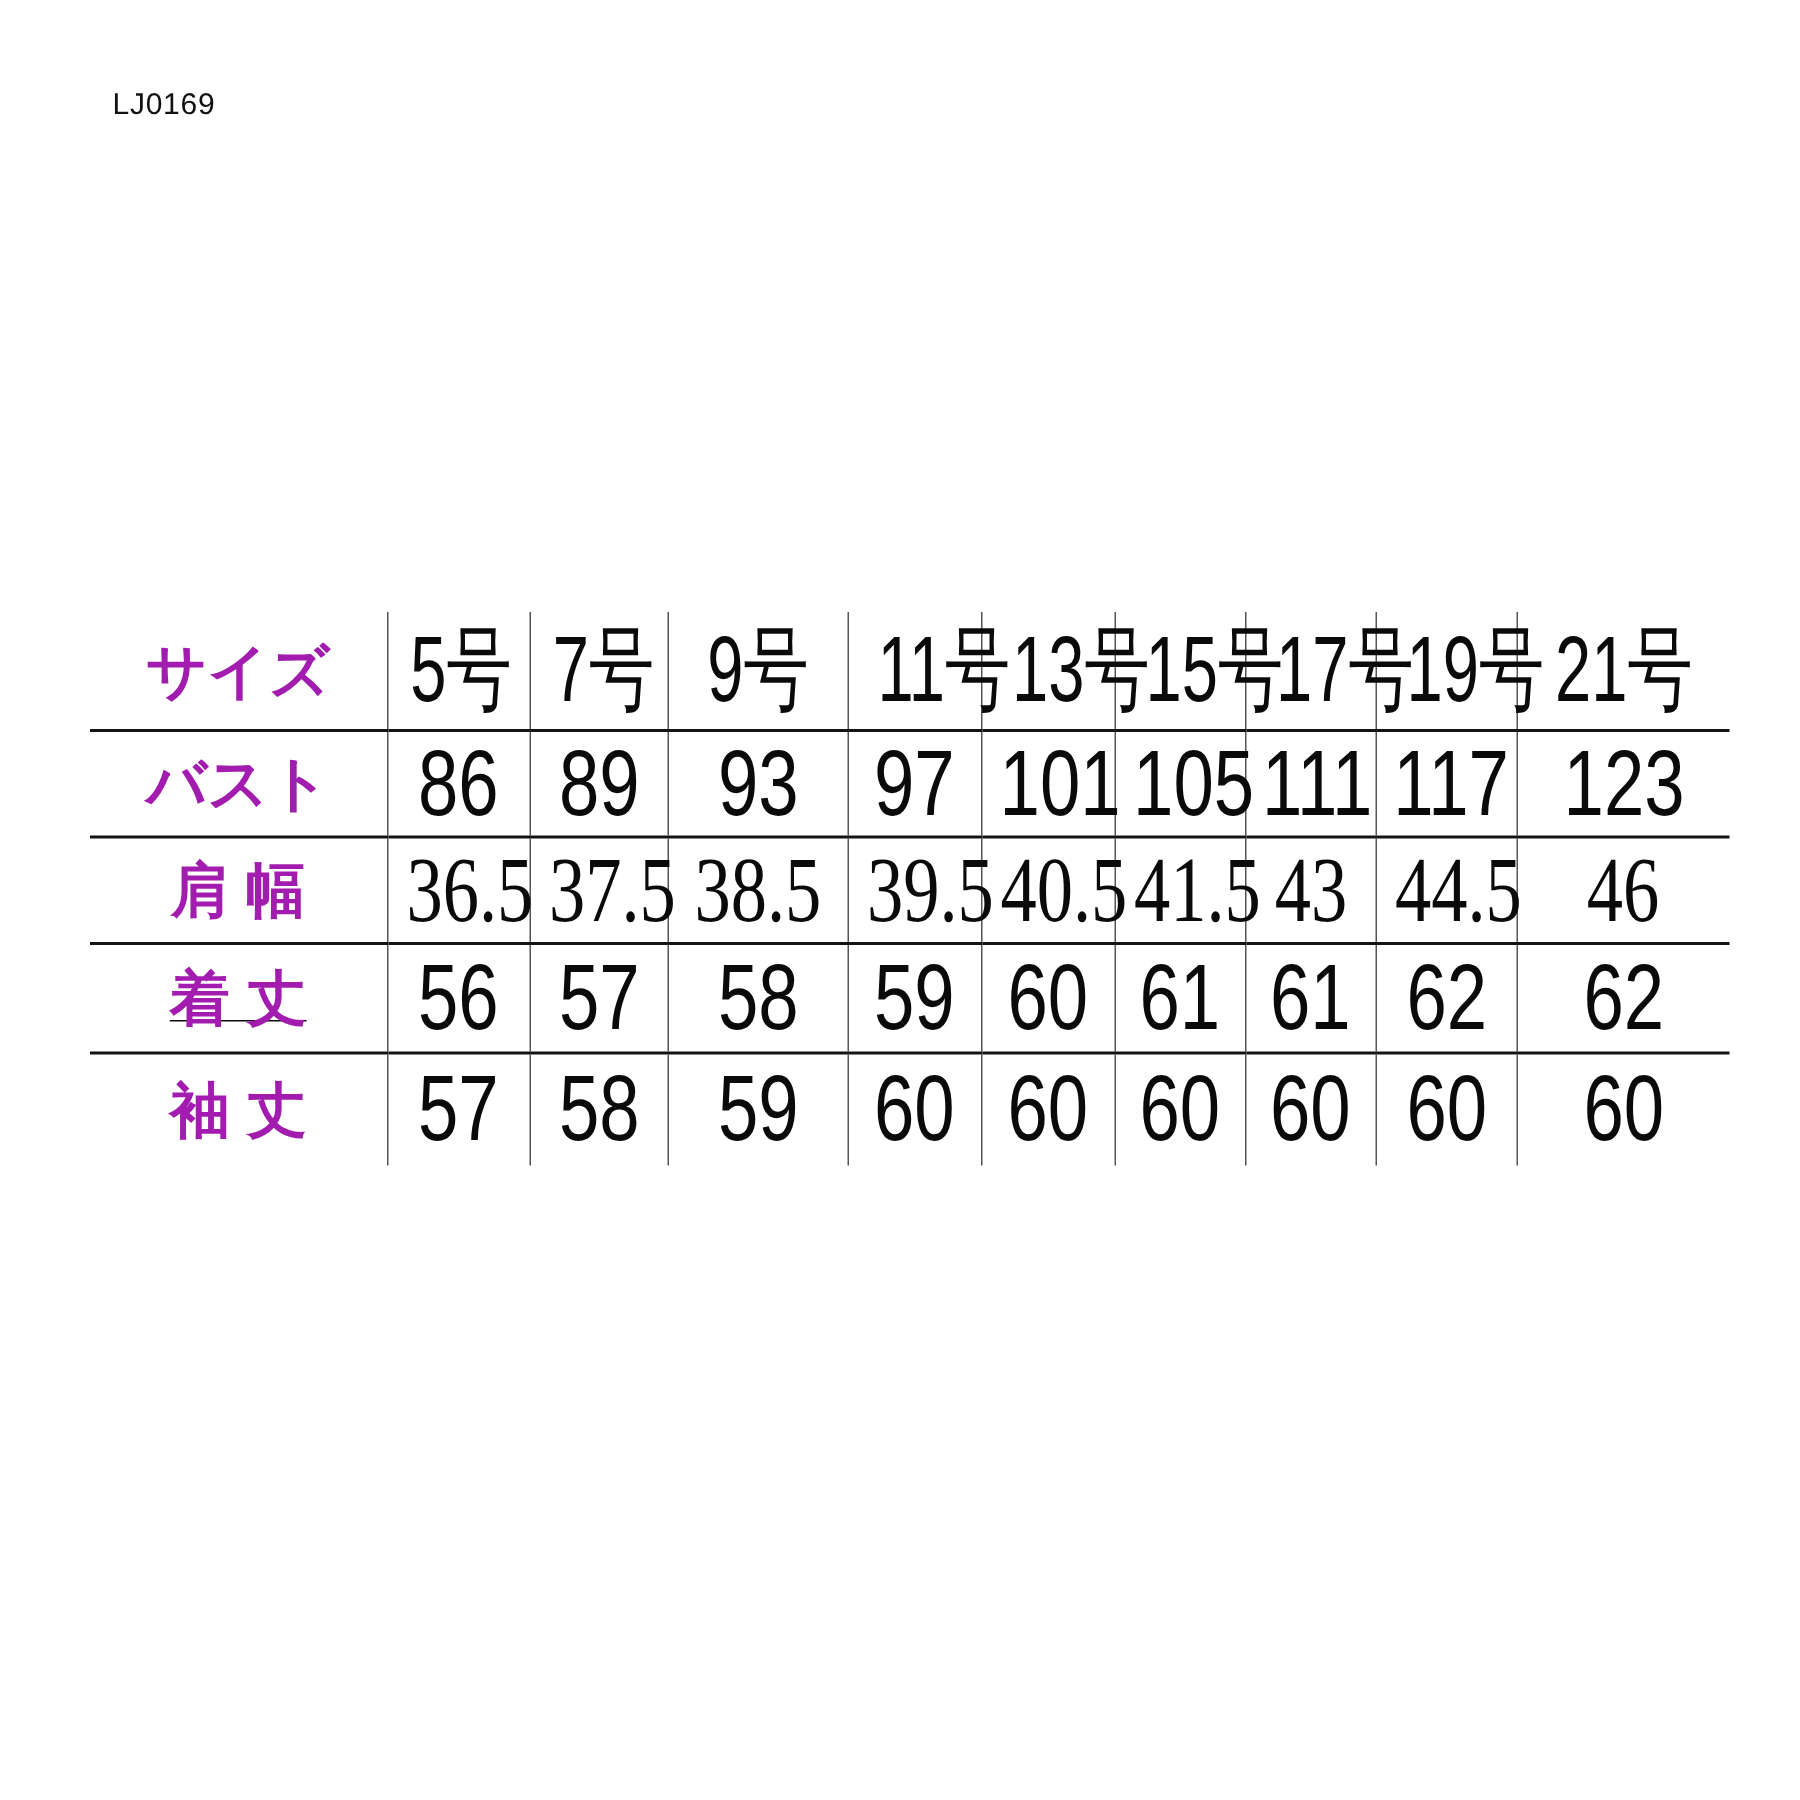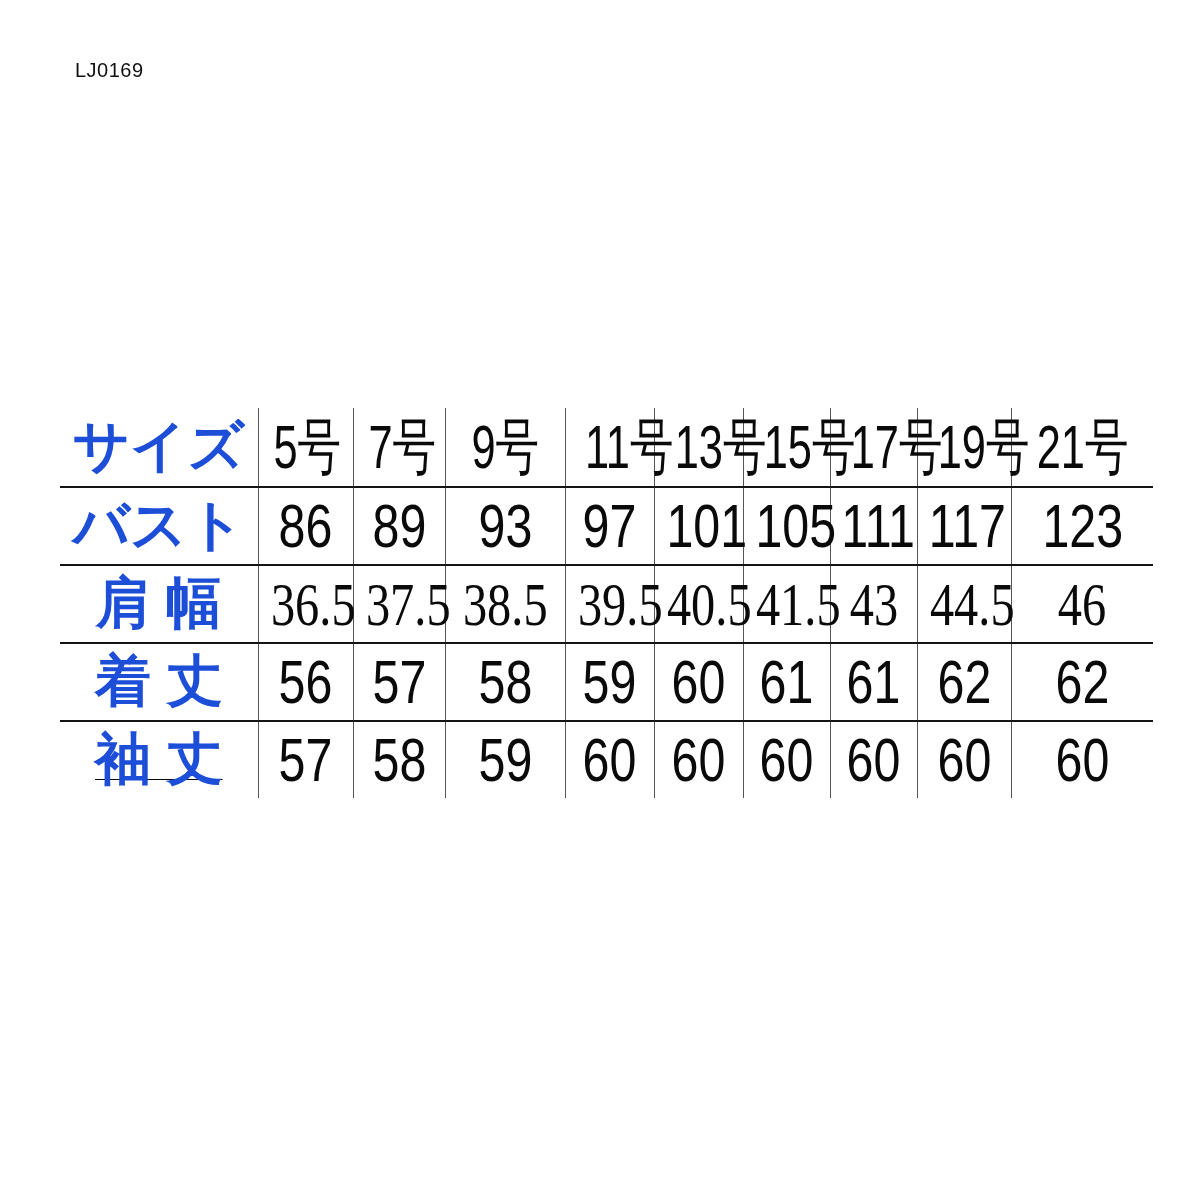--- a/index.html
+++ b/index.html
@@ -41,26 +41,26 @@
     overflow: visible;
     font-weight: normal;
   }
   
   .size-table tr > *:not(:last-child) { border-right: 1px solid #555555; }
   
   .size-table tr:not(:last-child) > * { border-bottom: 2px solid #141414; }
   .size-table tr.r-header { height: 79px; }
   .size-table tr.r-bust   { height: 71px; }
   .size-table tr.r-shoulder { height: 71px; font-family: Liberation Serif, serif; }
-  .size-table tr.r-length { height: 73px; }
-  .size-table tr.r-sleeve { height: 75px; text-decoration: underline; }
+  .size-table tr.r-length { height: 73px; text-decoration: underline; }
+  .size-table tr.r-sleeve { height: 75px; }
   .row-label {
     font-weight: bold;
-    font-size: 56px;
-    color: #1d4ed8;
+    font-size: 40px;
+    color: #a21caf;
   }
   .hdr-txt, .val-txt {
     display: inline-block;
     font-size: 62px;
     line-height: 1;
     color: #0a0a0a;
   }
   .hdr-txt { transform: scaleX(0.70); }
   .val-txt { transform: scaleX(0.78); }
 </style>

